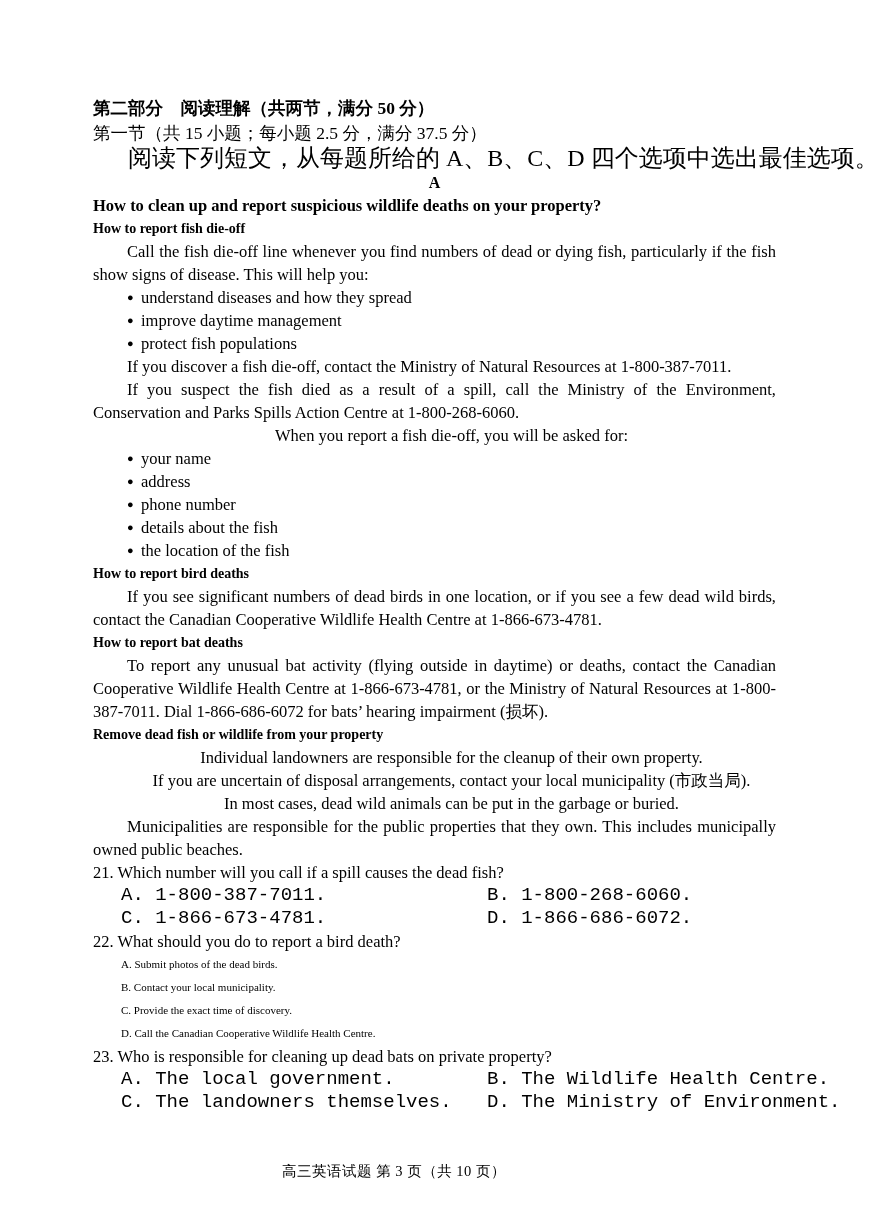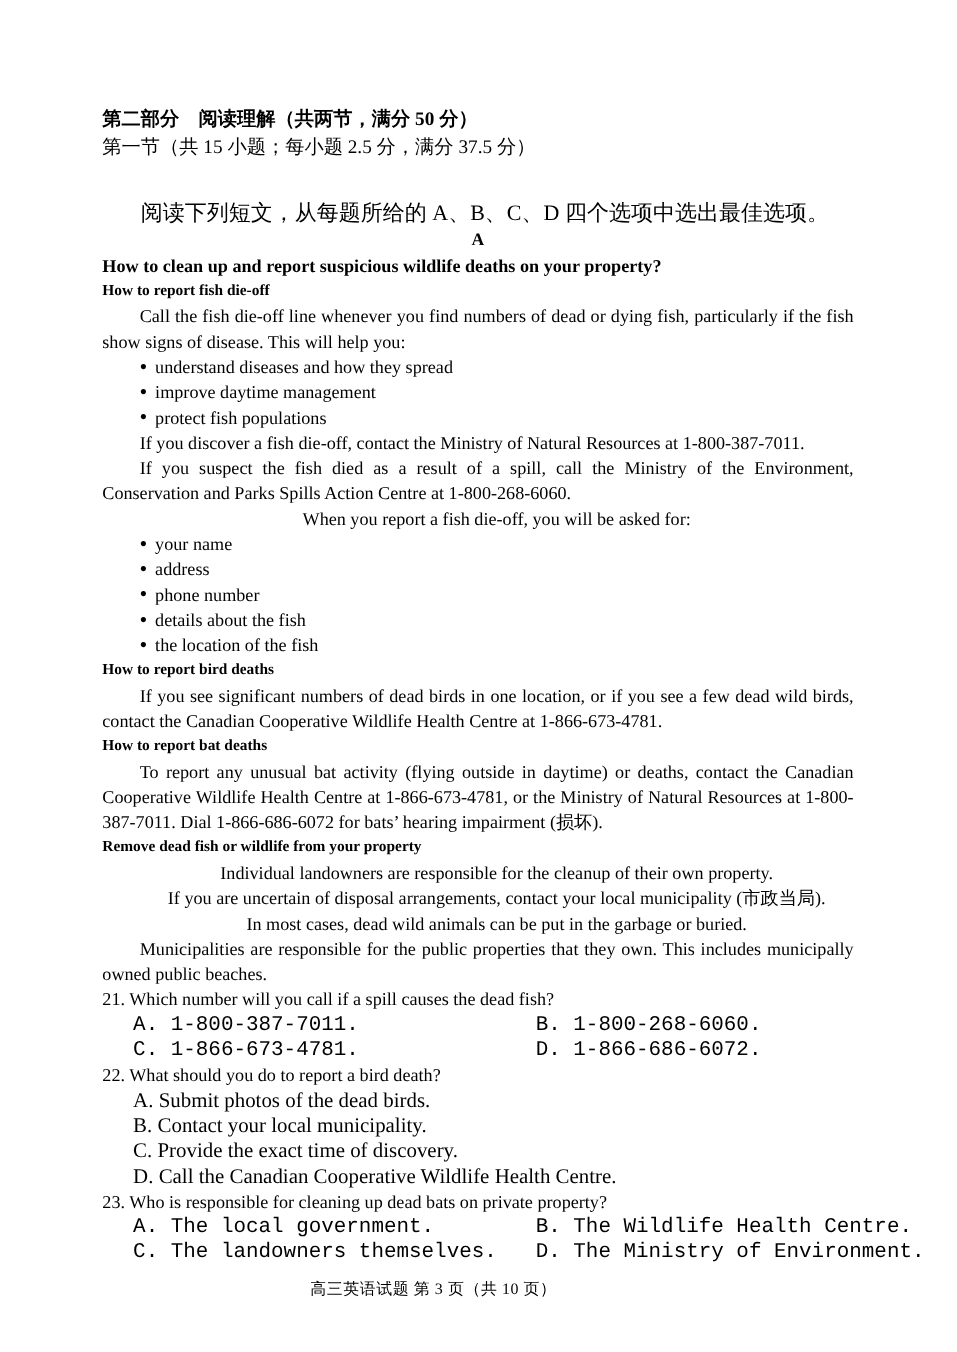--- a/index.html
+++ b/index.html
@@ -31,25 +31,24 @@
 
   
   .cn-line {
     font-size: 17.5px;
     line-height: 25px;
     white-space: nowrap;
   }
   .cn-line .bold-cn { font-weight: bold; }
 
   .cn-indent {
-    font-size: 20px;
+    font-size: 24px;
     line-height: 25px;
     text-indent: 35px;
     white-space: nowrap;
-    margin-top: 36px;
   }
 
   .center-label {
     text-align: center;
     font-weight: bold;
     font-size: 16px;
     line-height: 23px;
   }
   .title-line {
     font-weight: bold;
@@ -108,21 +107,21 @@
     top: 0;
     white-space: nowrap;
   }
   .opt-b {
     position: absolute;
     left: 394px;
     top: 0;
     white-space: nowrap;
   }
   .opt-single {
-    font-size: 19px;
+    font-size: 11px;
     line-height: 23px;
     padding-left: 28px;
   }
 
   
   .footer {
     position: absolute;
     left: 0;
     top: 1162px;
     width: 788px;

